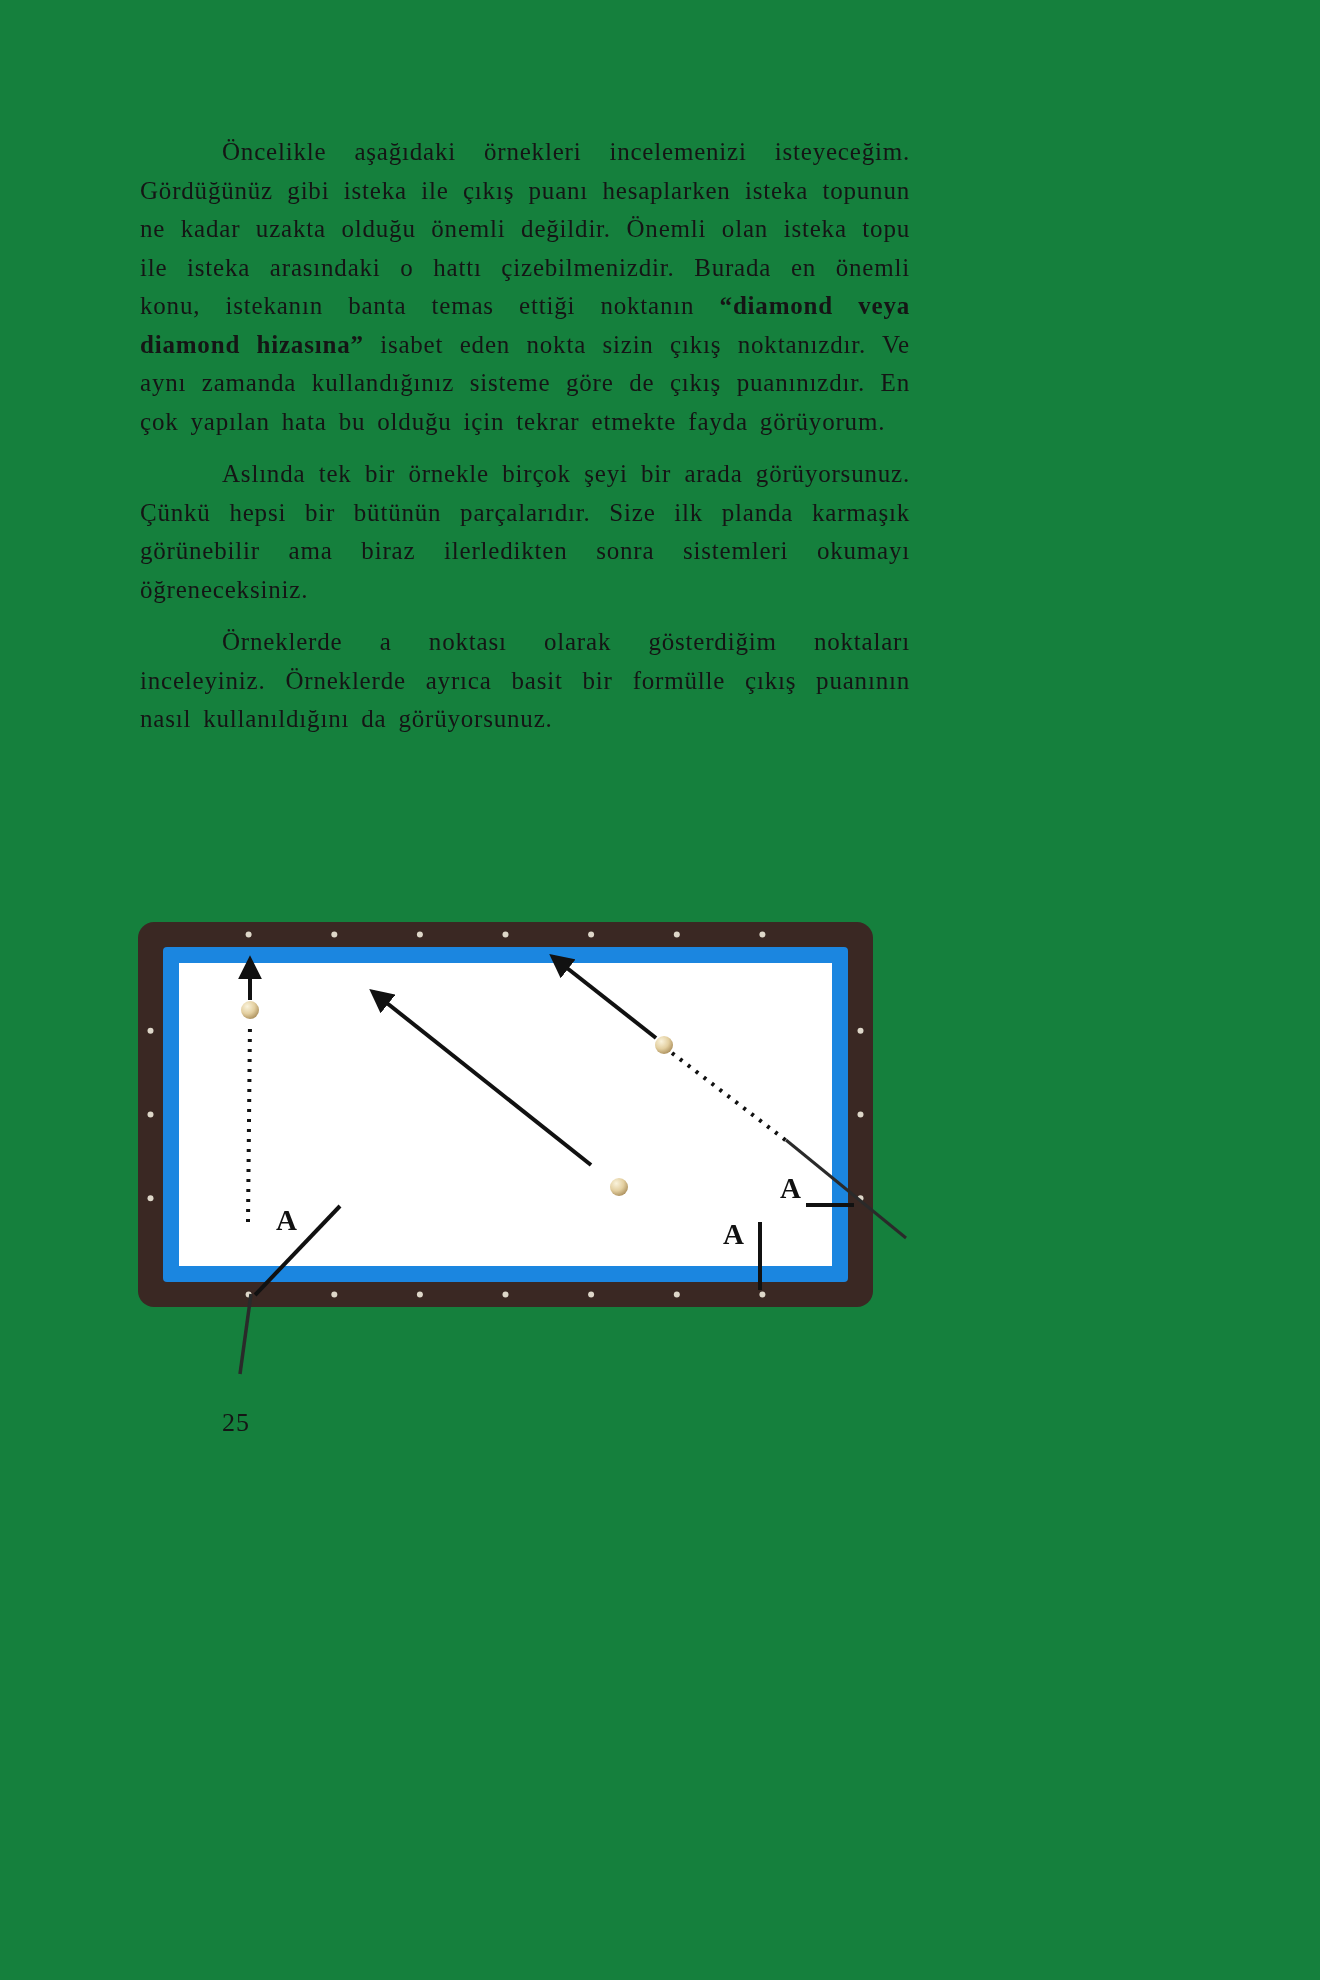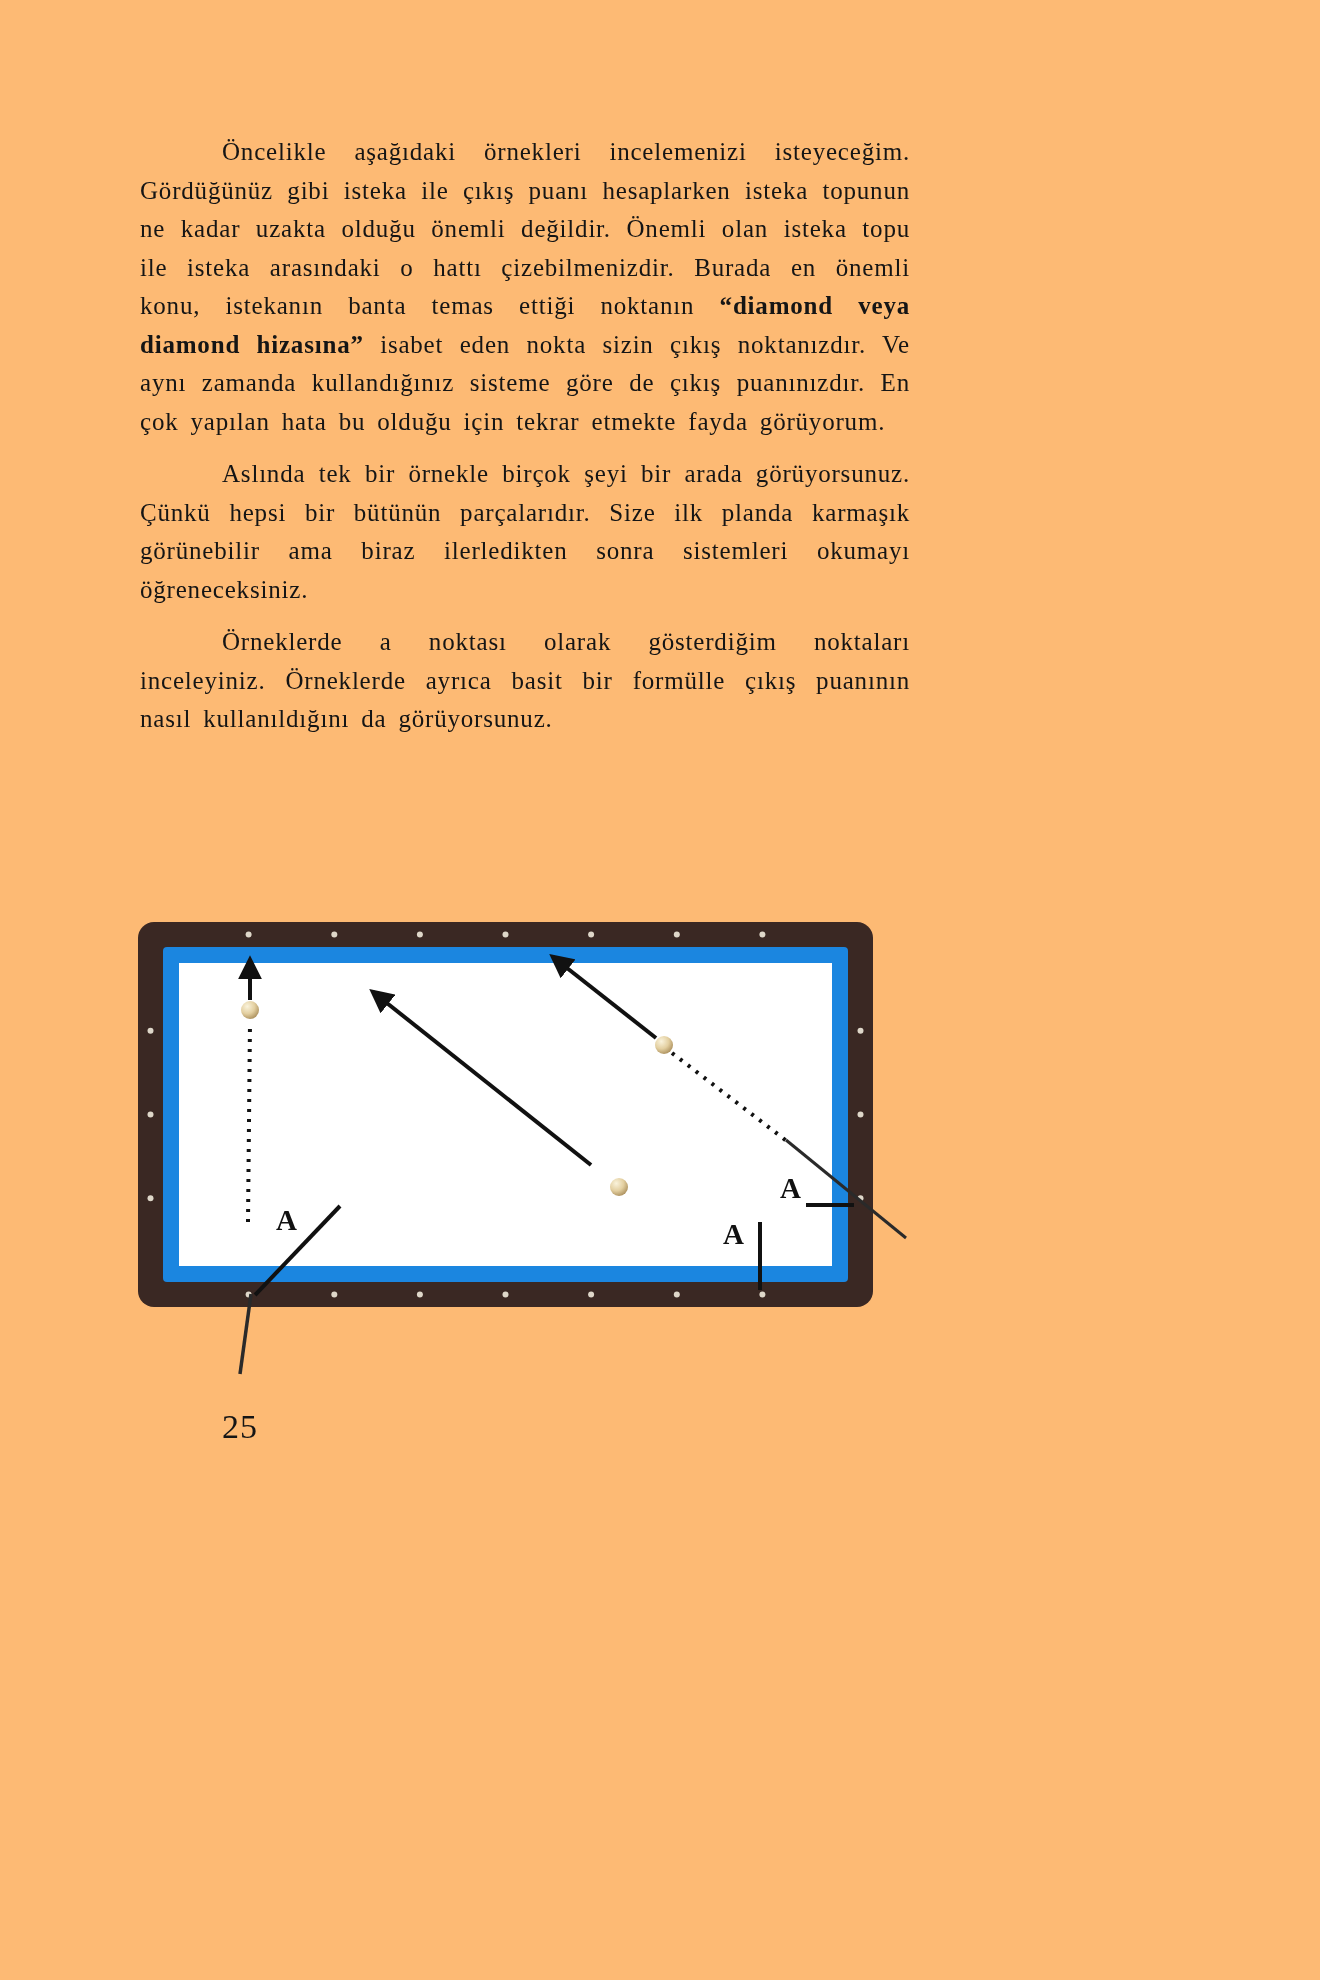--- a/index.html
+++ b/index.html
@@ -1,19 +1,19 @@
 <!DOCTYPE html>
 <html><head>
 <meta charset="utf-8">
 <style>
   html,body{margin:0;padding:0;background:#ffffff;}
   .page{
     position:relative;
     width:1320px;height:1980px;
-    background:#fdba74;
+    background:#15803d;
     font-family:"Liberation Serif", serif;
     color:#151515;
     overflow:hidden;
   }
   .text-block{
     position:absolute;
     left:140px;top:133px;width:770px;
     font-size:25px;
     line-height:38.5px;
     text-align:justify;
@@ -26,21 +26,21 @@
   }
   .bold{font-weight:bold;}
   .diagram{
     position:absolute;
     left:138px;top:922px;
     width:790px;height:465px;
   }
   .page-number{
     position:absolute;
     left:222px;top:1408px;
-    font-size:34px;
+    font-size:26px;
     letter-spacing:1px;
   }
   svg text.a-label{
     font-family:"Liberation Serif", serif;
     font-weight:bold;
     font-size:29px;
     fill:#111111;
   }
 </style>
 </head>

